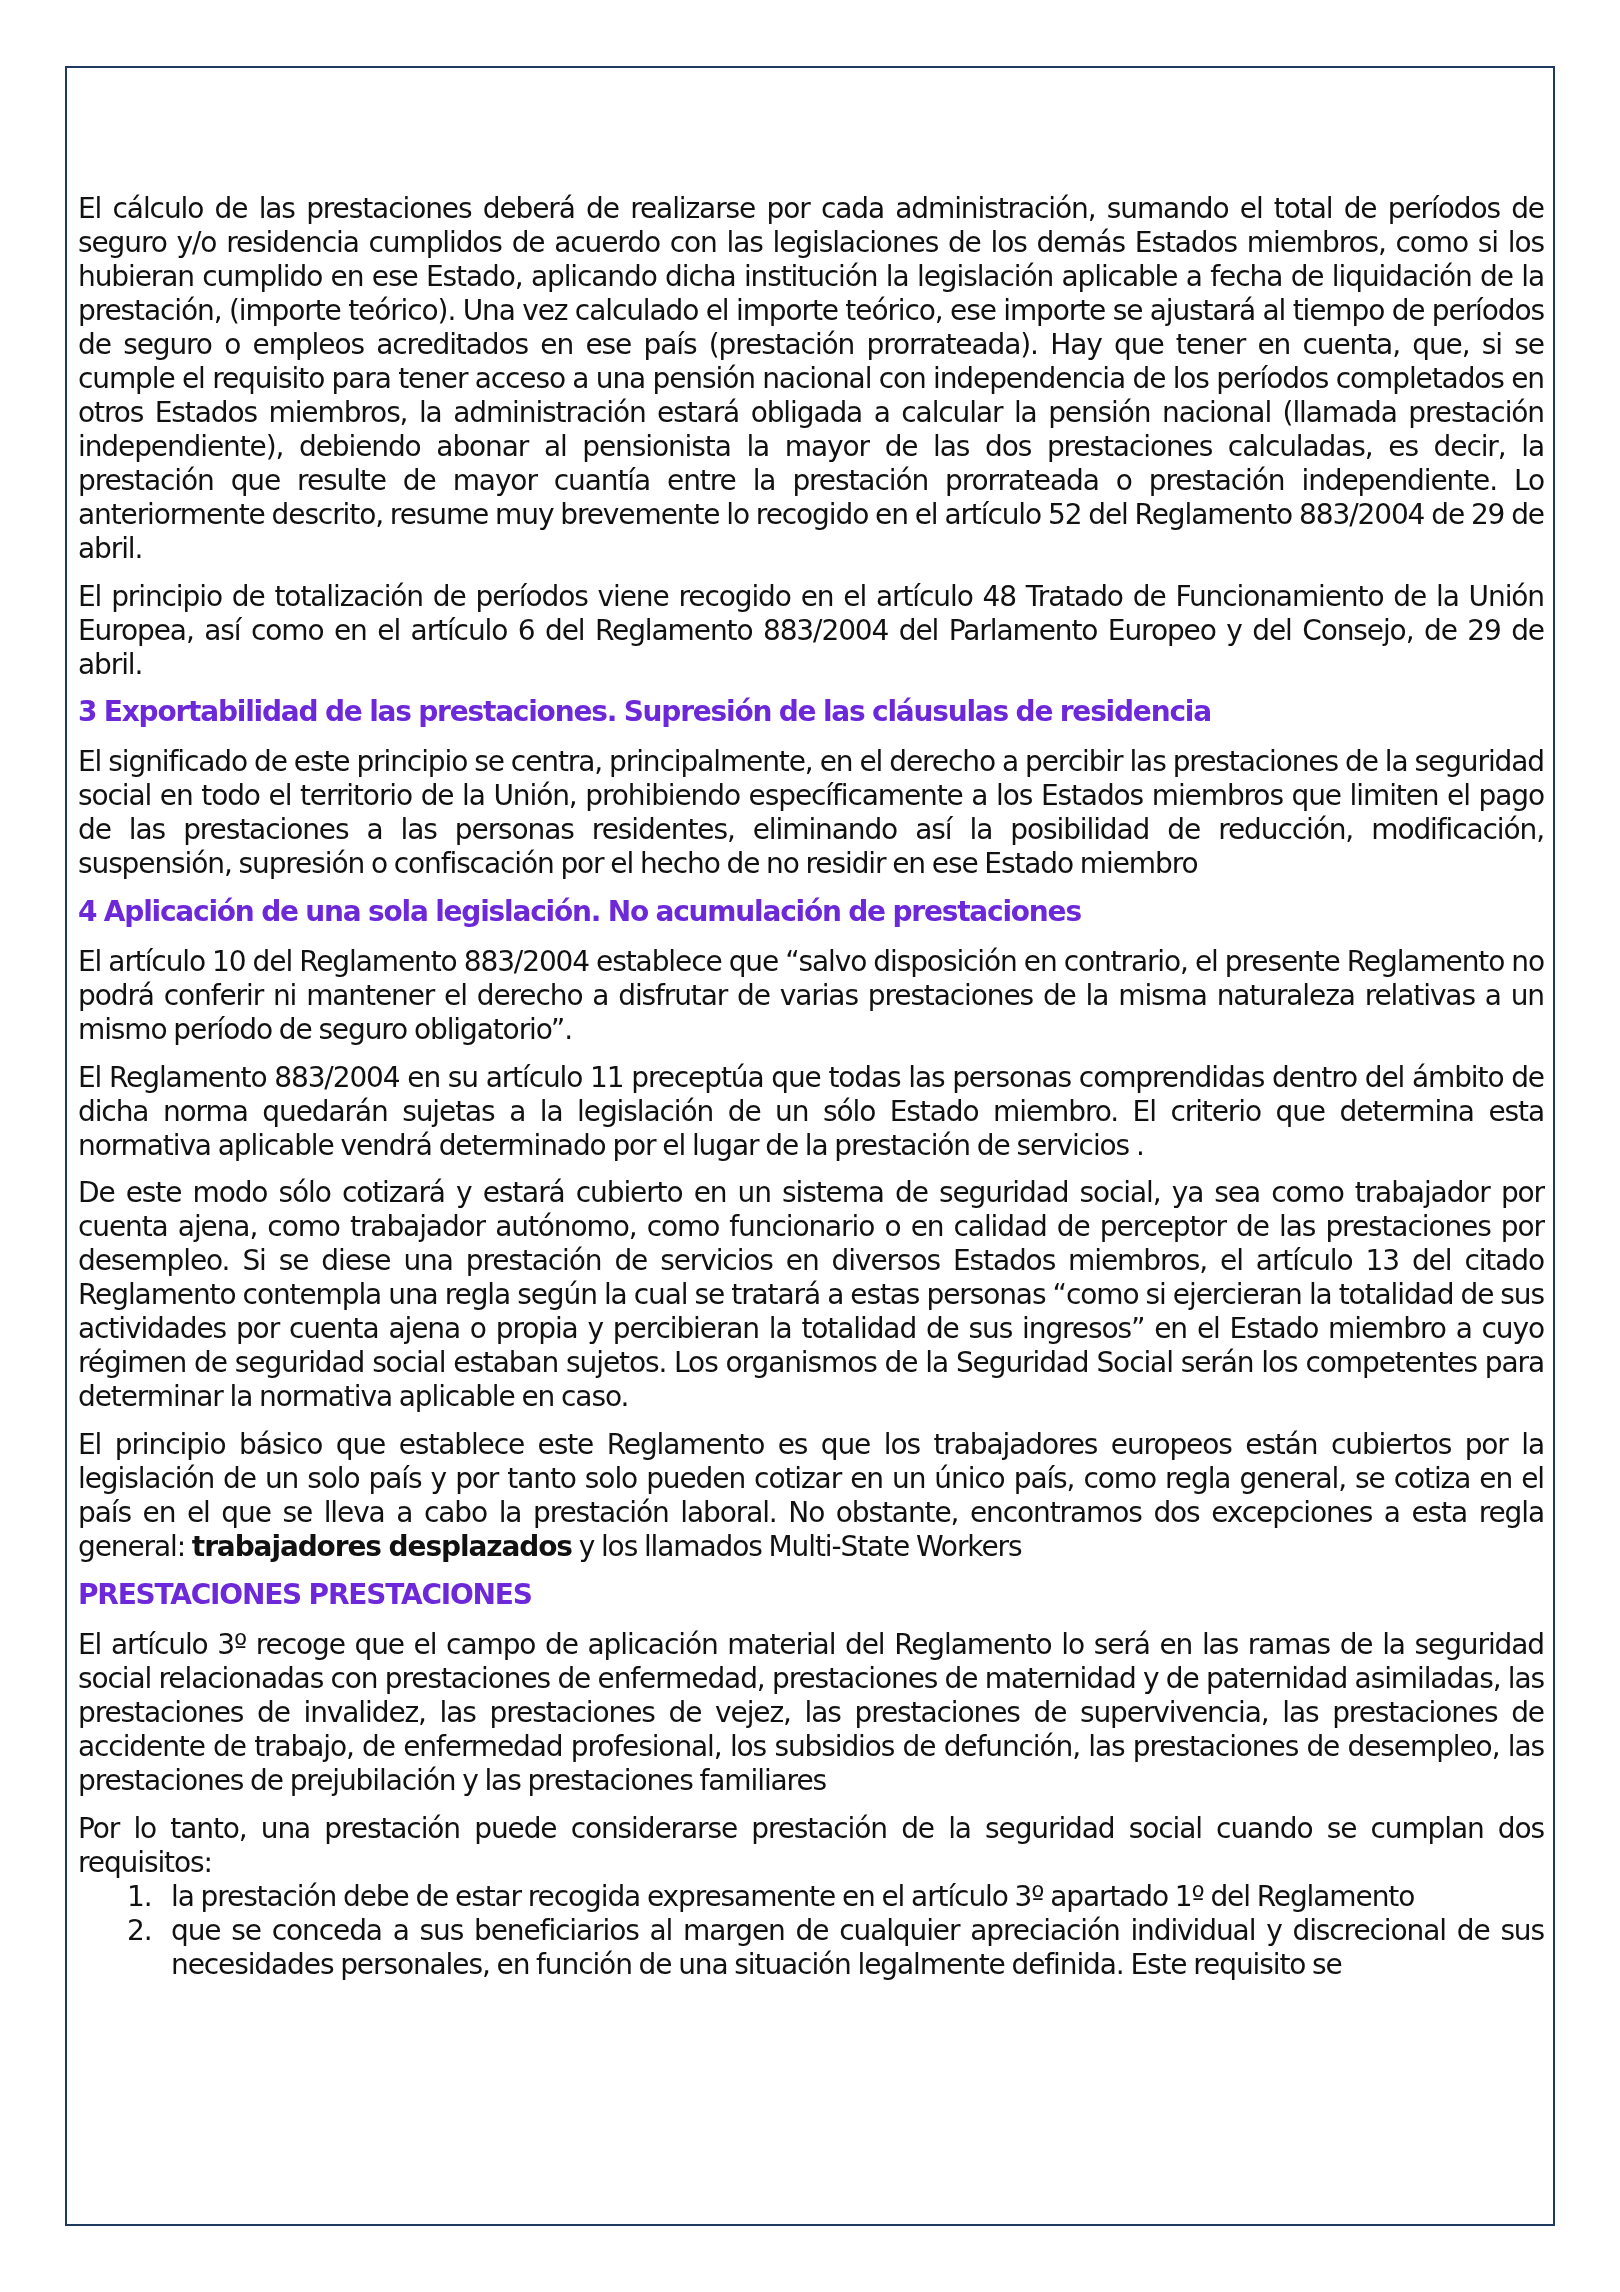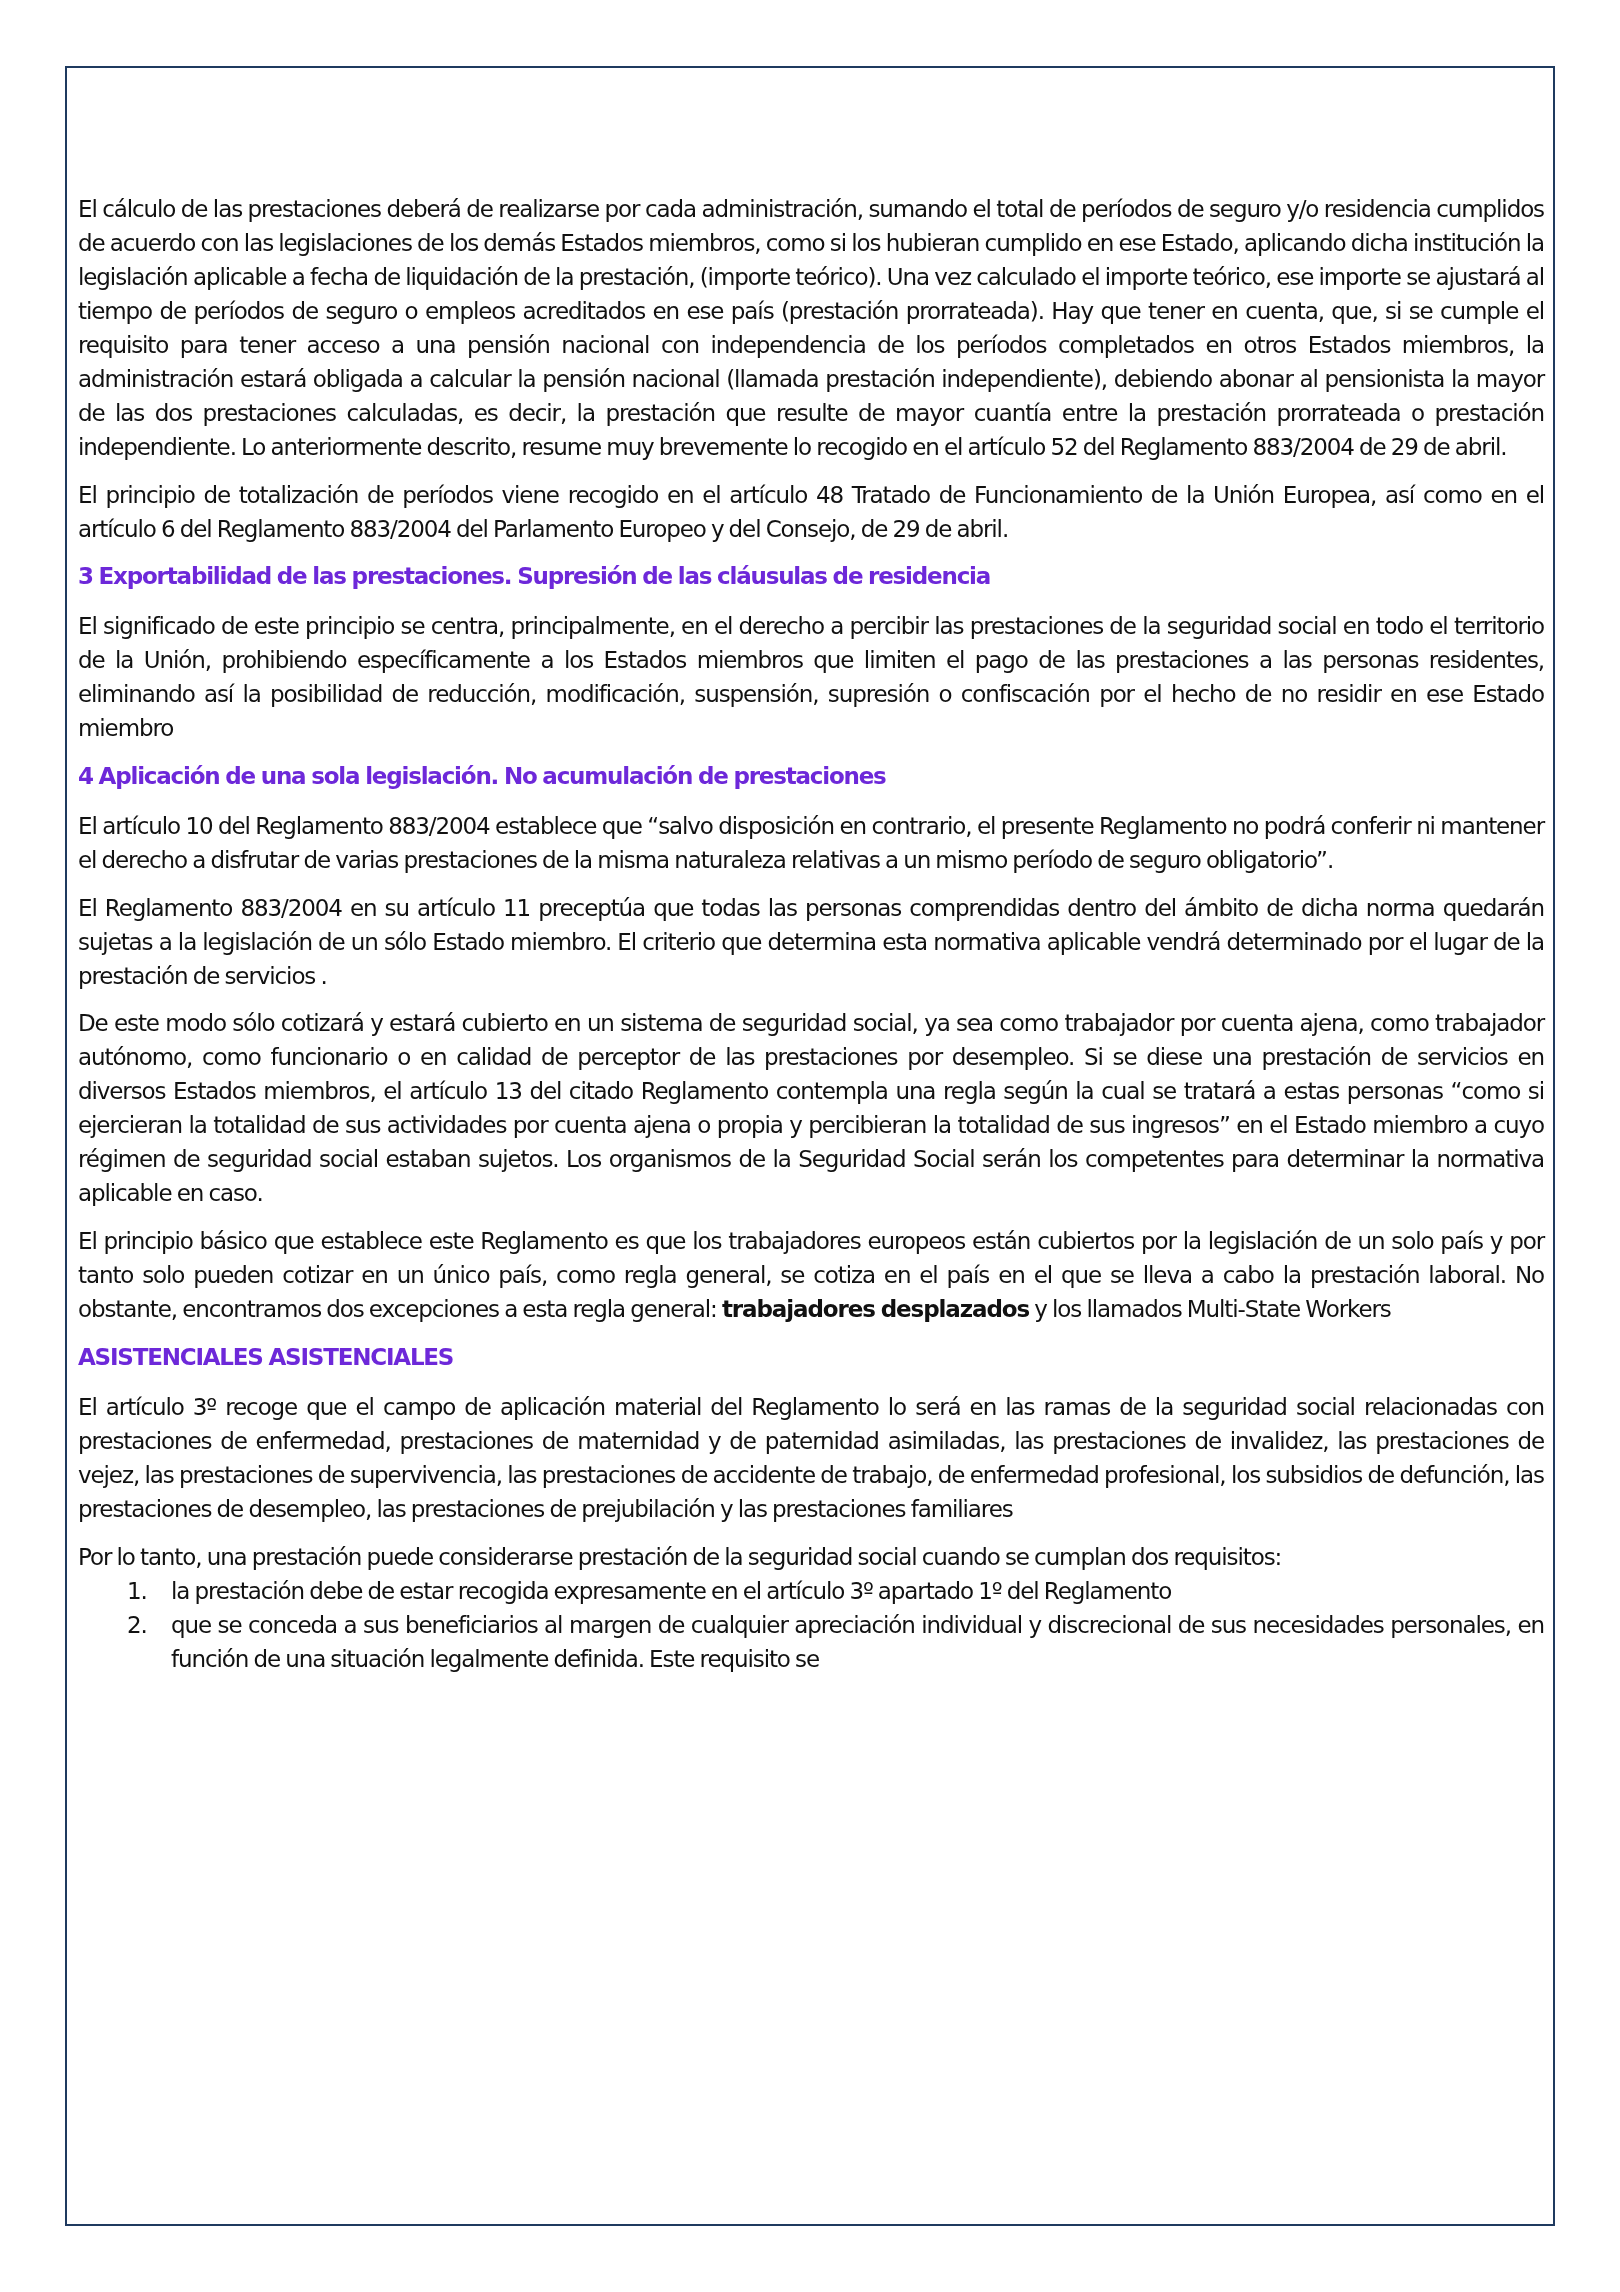--- a/index.html
+++ b/index.html
@@ -21,21 +21,21 @@
       height: 2160px;
       border: 2px solid #1f3a5f;
       box-sizing: border-box;
     }
     .content {
       position: absolute;
       left: 78px;
       top: 192px;
       width: 1466px;
       font-family: "DejaVu Sans", sans-serif;
-      font-size: 23px;
+      font-size: 28px;
       line-height: 34px;
       color: #111111;
       letter-spacing: -1.1px;
       word-spacing: -1px;
     }
     .para {
       margin: 0 0 13.7px 0;
       text-align: justify;
     }
     .para.last-line-left {
@@ -86,21 +86,21 @@
 
   <p class="heading">4 Aplicación de una sola legislación. No acumulación de prestaciones</p>
   <p class="para last-line-left">El artículo 10 del Reglamento 883/2004 establece que “salvo disposición en contrario, el presente Reglamento no podrá conferir ni mantener el derecho a disfrutar de varias prestaciones de la misma naturaleza relativas a un mismo período de seguro obligatorio”.</p>
 
   <p class="para last-line-left">El Reglamento 883/2004 en su artículo 11 preceptúa que todas las personas comprendidas dentro del ámbito de dicha norma quedarán sujetas a la legislación de un sólo Estado miembro. El criterio que determina esta normativa aplicable vendrá determinado por el lugar de la prestación de servicios .</p>
 
   <p class="para last-line-left">De este modo sólo cotizará y estará cubierto en un sistema de seguridad social, ya sea como trabajador por cuenta ajena, como trabajador autónomo, como funcionario o en calidad de perceptor de las prestaciones por desempleo. Si se diese una prestación de servicios en diversos Estados miembros, el artículo 13 del citado Reglamento contempla una regla según la cual se tratará a estas personas “como si ejercieran la totalidad de sus actividades por cuenta ajena o propia y percibieran la totalidad de sus ingresos” en el Estado miembro a cuyo régimen de seguridad social estaban sujetos. Los organismos de la Seguridad Social serán los competentes para determinar la normativa aplicable en caso.</p>
 
   <p class="para last-line-left"><span>El principio básico que establece este Reglamento es que los trabajadores europeos están cubiertos por la legislación de un solo país y por tanto solo pueden cotizar en un único país, como regla general, se cotiza en el país en el que se lleva a cabo la prestación laboral. No obstante, encontramos dos excepciones a esta regla general:  </span><span class="bold">trabajadores desplazados</span><span> y los llamados Multi-State Workers</span></p>
 
-  <p class="heading">ASISTENCIALES ASISTENCIALES</p>
+  <p class="heading">PRESTACIONES PRESTACIONES</p>
 
   <p class="para last-line-left">El artículo 3º recoge que el campo de aplicación material del Reglamento lo será en las ramas de la seguridad social relacionadas con prestaciones de enfermedad, prestaciones de maternidad y de paternidad asimiladas, las prestaciones de invalidez, las prestaciones de vejez, las prestaciones de supervivencia, las prestaciones de accidente de trabajo, de enfermedad profesional, los subsidios de defunción, las prestaciones de desempleo, las prestaciones de prejubilación y las prestaciones familiares</p>
 
   <p class="para last-line-left" style="margin-bottom:0">Por lo tanto, una prestación puede considerarse prestación de la seguridad social cuando se cumplan dos requisitos:</p>
 
   <ol class="req-list">
     <li class="req-item">
       <span class="req-num">1.</span>
       <span>la prestación debe de estar recogida expresamente en el artículo 3º apartado 1º del Reglamento</span>
     </li>

